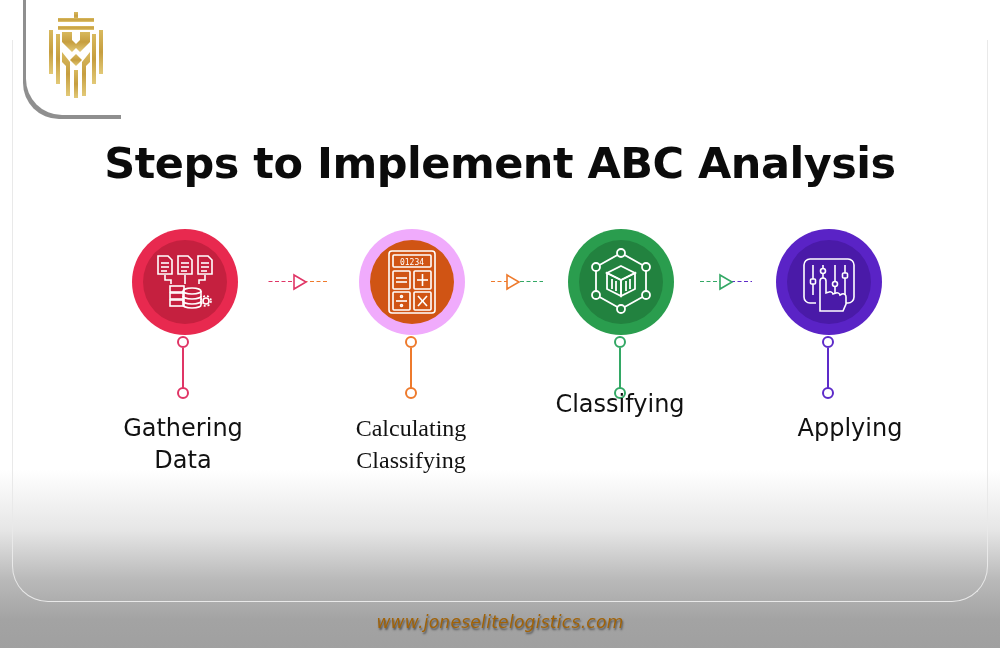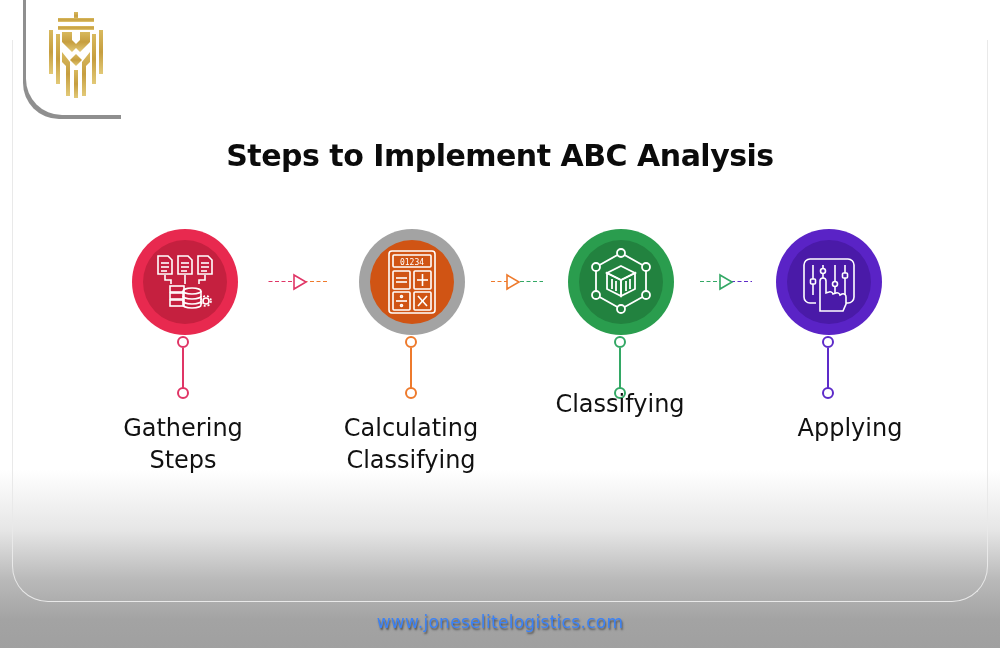--- a/index.html
+++ b/index.html
@@ -14,21 +14,21 @@
     border: 1.5px solid #e9e9e9; border-top: none; border-radius: 0 0 36px 36px;
   }
   .logo-tab {
     position: absolute; left: 26px; top: -40px; width: 98px; height: 155px;
     background: #ffffff; border-radius: 0 0 0 36px;
     box-shadow: -3px 4px 0 0 #8f8f8f;
   }
   .logo-tab svg { position: absolute; left: 22px; top: 52px; }
   .title {
     position: absolute; left: 0; top: 138px; width: 1000px; text-align: center;
-    font-family: "DejaVu Sans", sans-serif; font-weight: bold; font-size: 30px;
+    font-family: "DejaVu Sans", sans-serif; font-weight: bold; font-size: 43px;
     color: #0b0b0b; letter-spacing: -0.5px;
   }
   .step { position: absolute; top: 0; }
   .circle {
     position: absolute; width: 106px; height: 106px; border-radius: 50%;
   }
   .circle .inner {
     position: absolute; left: 11px; top: 11px; width: 84px; height: 84px; border-radius: 50%;
   }
   .circle svg { position: absolute; left: 0; top: 0; }
@@ -38,22 +38,23 @@
     background: #fff; border: 2px solid;
   }
   .label {
     position: absolute; width: 220px; text-align: center; font-size: 24px; line-height: 32px;
     color: #111; font-family: "DejaVu Sans", sans-serif;
   }
   .connector { position: absolute; top: 281px; height: 2px; }
   .arrow { position: absolute; top: 273px; }
   .footer {
     position: absolute; left: 0; top: 612px; width: 1000px; text-align: center;
-    font-size: 17px; color: #3b82f6; letter-spacing: 0.3px;
+    font-size: 17px; color: #a16207; letter-spacing: 0.3px;
     text-shadow: 1px 2px 2px rgba(60,60,60,0.8);
+    font-style: italic;
   }
 </style>
 </head>
 <body>
 
 <div class="card-outline"></div>
 
 <div class="logo-tab">
   <svg width="56" height="88" viewBox="0 0 56 88">
     <defs>
@@ -140,26 +141,26 @@
         <circle cx="74" cy="72" r="3"></circle>
           <circle cx="74" cy="72" r="5" stroke-dasharray="2,2"></circle>
       </g>
     </svg>
   </div>
   <div class="node" style="left:177px; top:336px; border-color:#e03566;"></div>
   <div class="stem" style="left:182px; top:348px; height:40px; background:#e03566;"></div>
   <div class="node" style="left:177px; top:387px; border-color:#e03566;"></div>
   <div class="label" style="left:73px; top:412px;text-align:center;">
     <div>Gathering</div>
-    <div>Steps</div>
-  </div>
-</div>
-
-<div class="step">
-  <div class="circle" style="left:359px; top:229px; background:#a3a3a3;">
+    <div>Data</div>
+  </div>
+</div>
+
+<div class="step">
+  <div class="circle" style="left:359px; top:229px; background:#f0abfc;">
     <div class="inner" style="background:#d05414;"></div>
     <svg width="106" height="106" viewBox="0 0 106 106" fill="none" stroke="#fff" stroke-width="1.6">
       <rect x="30" y="22" width="46" height="62" rx="3"></rect>
       <rect x="34" y="26" width="38" height="12" rx="1"></rect>
       <text x="53" y="35.5" font-size="8" font-family="DejaVu Sans Mono, monospace" fill="#fff" stroke="none" text-anchor="middle">01234</text>
       <rect x="34" y="42" width="17" height="18" rx="1"></rect>
         <line x1="37" y1="49" x2="48" y2="49"></line>
         <line x1="37" y1="53" x2="48" y2="53"></line>
       <rect x="55" y="42" width="17" height="18" rx="1"></rect>
         <line x1="58" y1="51" x2="69" y2="51"></line>
@@ -169,21 +170,21 @@
         <circle cx="42.5" cy="67.5" r="1"></circle>
         <circle cx="42.5" cy="76.5" r="1"></circle>
       <rect x="55" y="63" width="17" height="18" rx="1"></rect>
         <line x1="59" y1="67" x2="68" y2="77"></line>
         <line x1="68" y1="67" x2="59" y2="77"></line>
     </svg>
   </div>
   <div class="node" style="left:405px; top:336px; border-color:#ee7a2c;"></div>
   <div class="stem" style="left:410px; top:348px; height:40px; background:#ee7a2c;"></div>
   <div class="node" style="left:405px; top:387px; border-color:#ee7a2c;"></div>
-  <div class="label" style="left:301px; top:412px;">
+  <div class="label" style="left:301px; top:412px;font-family:Liberation Serif, serif;">
     <div>Calculating</div>
     <div>Classifying</div>
   </div>
 </div>
 
 <div class="step">
   <div class="circle" style="left:568px; top:229px; background:#2a9d4e;">
     <div class="inner" style="background:#22823f;"></div>
     <svg width="106" height="106" viewBox="0 0 106 106" fill="none" stroke="#fff" stroke-width="1.8">
       <polygon points="53,24 78,38 78,66 53,80 28,66 28,38"></polygon>

